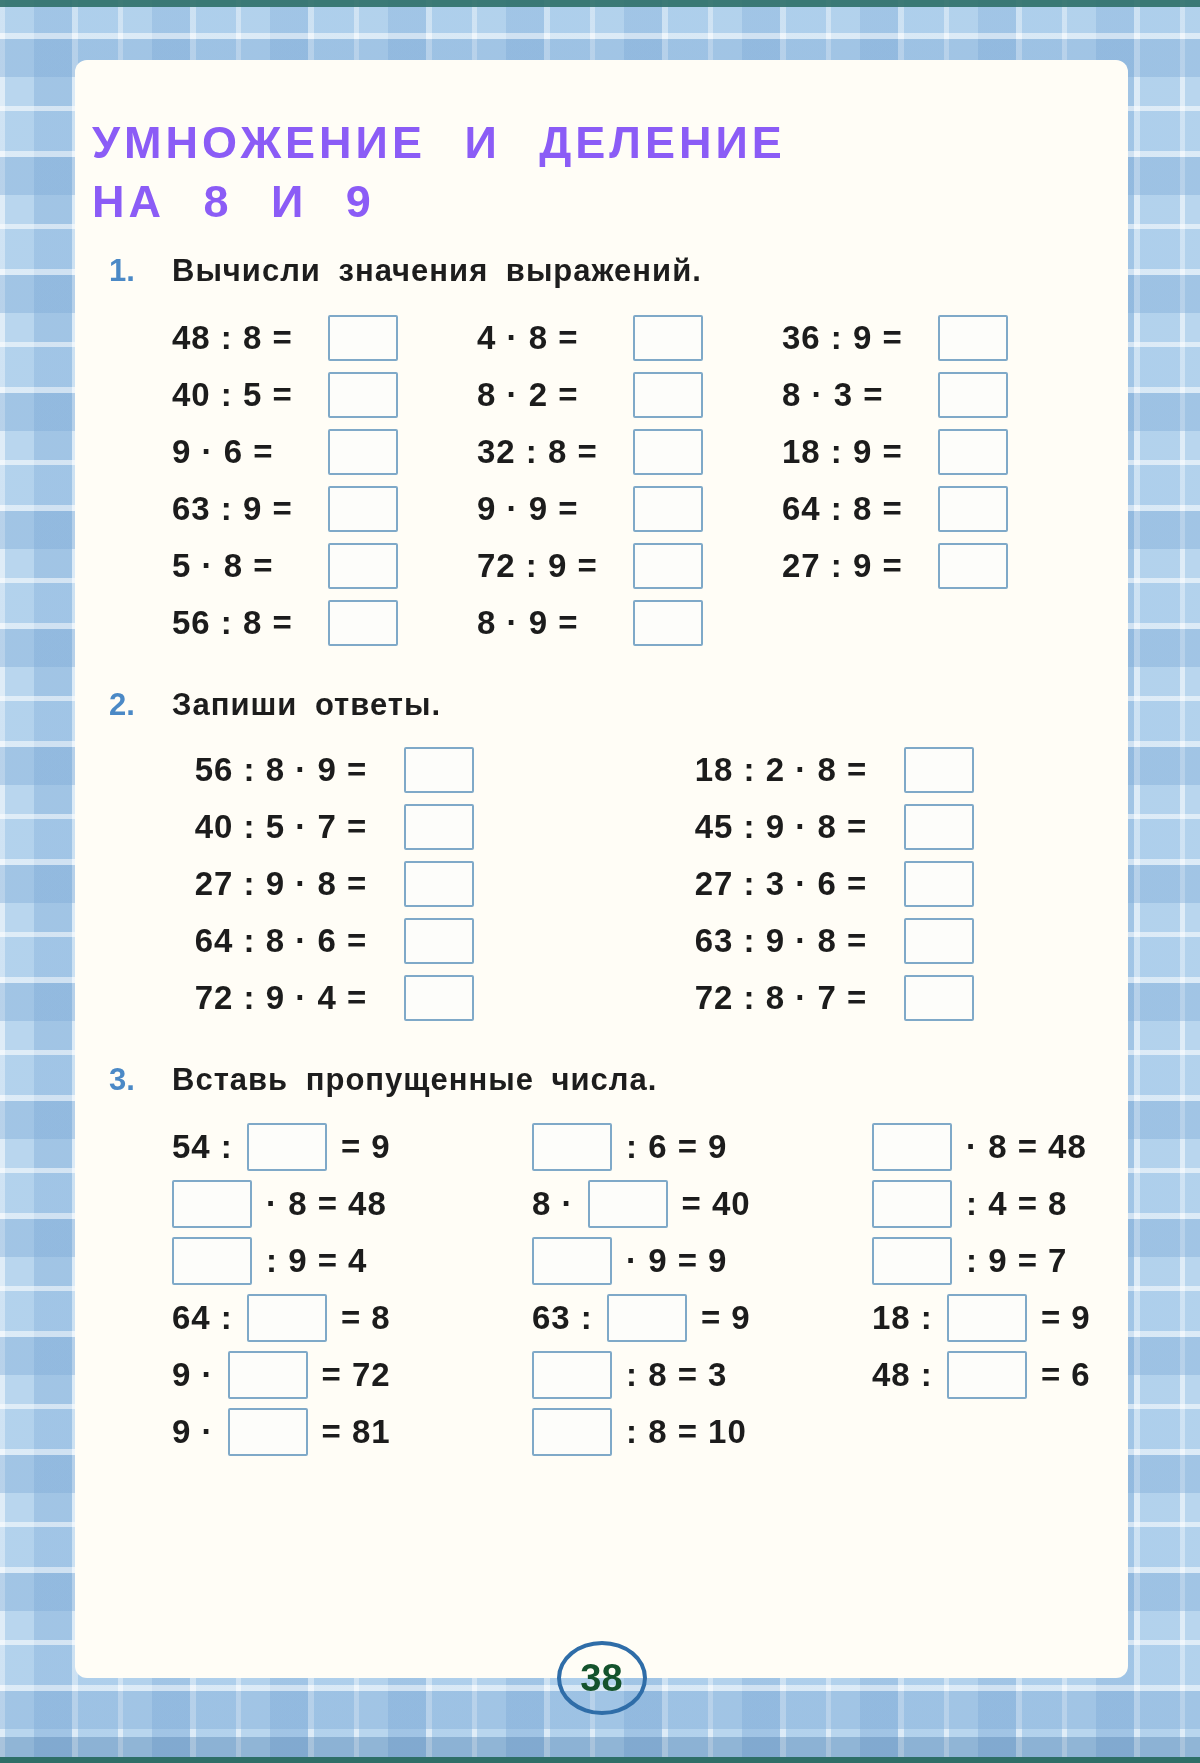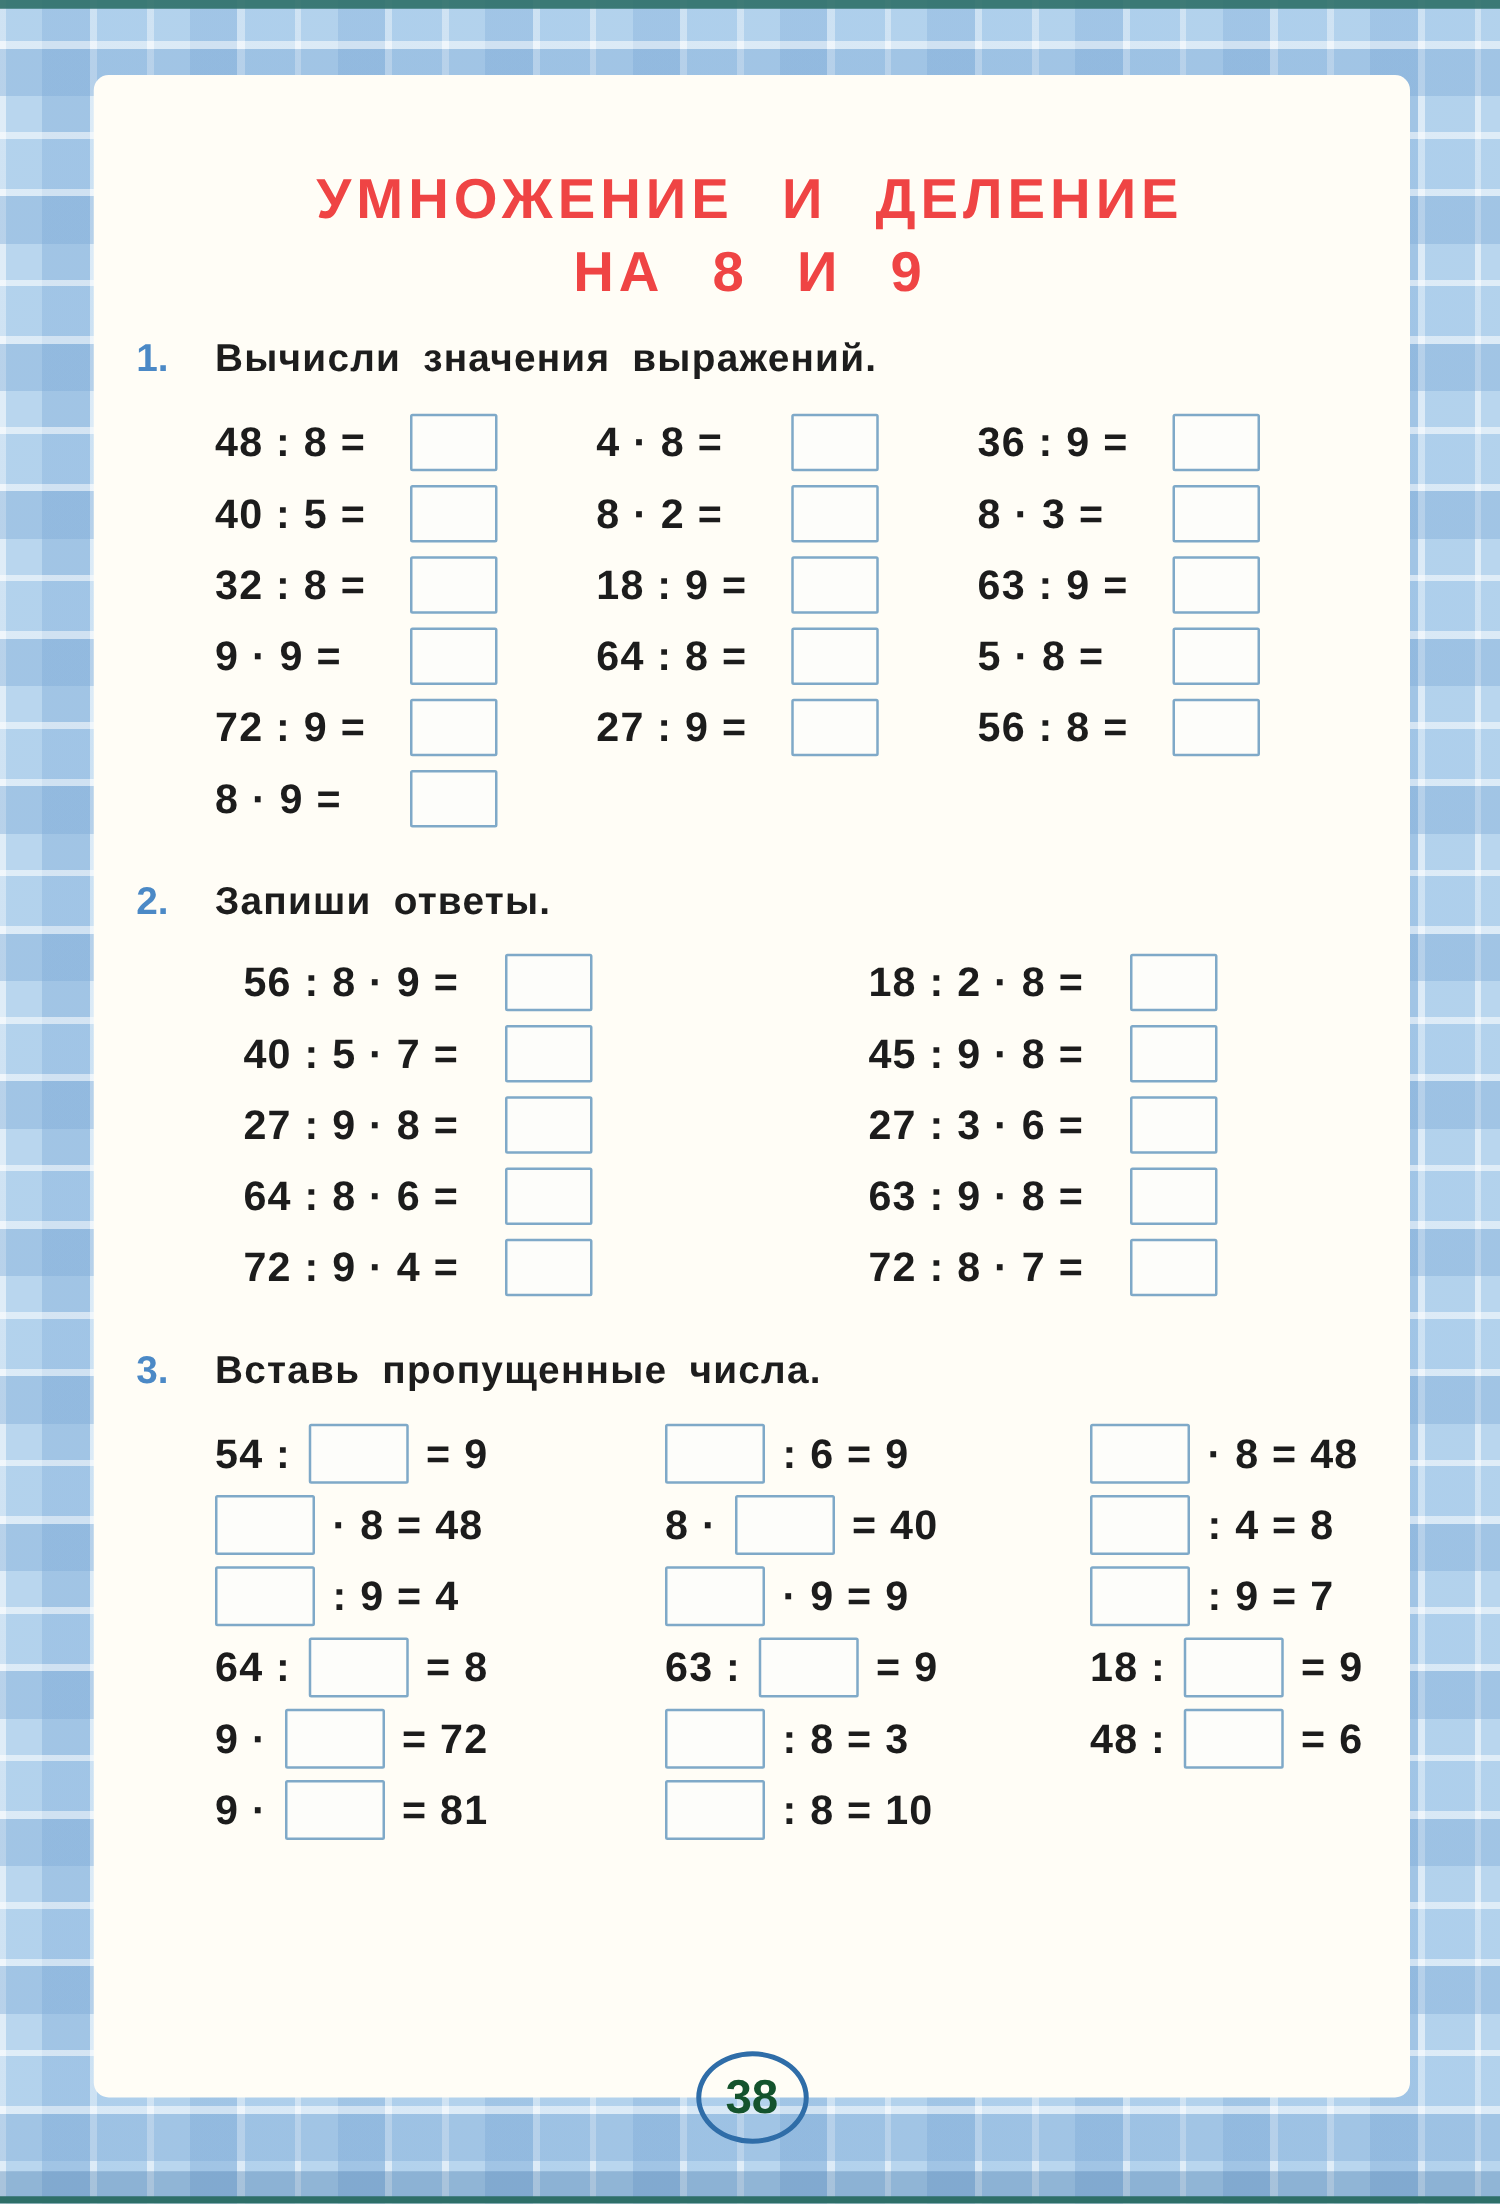--- a/index.html
+++ b/index.html
@@ -41,22 +41,22 @@
     position: absolute;
     left: 75px; top: 60px;
     width: 1053px; height: 1618px;
     background: #fffdf6;
     border-radius: 12px;
     box-sizing: border-box;
     padding: 54px 20px 0 17px;
   }
 
   .title {
-    margin: 16px; text-align: center;
-    color: #ef4444;
+    margin: 0; 
+    color: #8b5cf6;
     font-size: 45px; font-weight: bold;
     letter-spacing: 4px; word-spacing: 22px;
     line-height: 1.3;
   }
   .title span { display: block; }
 
   #sections { margin-top: 22px; }
   #sections > section + section { margin-top: 36px; }
 
   .sec-head {
@@ -144,20 +144,24 @@
             </div>
             <div class="problem">
               <span class="expr w1">8 · 2 =</span>
               <div class="box"></div>
             </div>
             <div class="problem">
               <span class="expr w1">8 · 3 =</span>
               <div class="box"></div>
             </div>
             <div class="problem">
+              <span class="expr w1">9 · 6 =</span>
+              <div class="box"></div>
+            </div>
+            <div class="problem">
               <span class="expr w1">32 : 8 =</span>
               <div class="box"></div>
             </div>
             <div class="problem">
               <span class="expr w1">18 : 9 =</span>
               <div class="box"></div>
             </div>
             <div class="problem">
               <span class="expr w1">63 : 9 =</span>
               <div class="box"></div>

